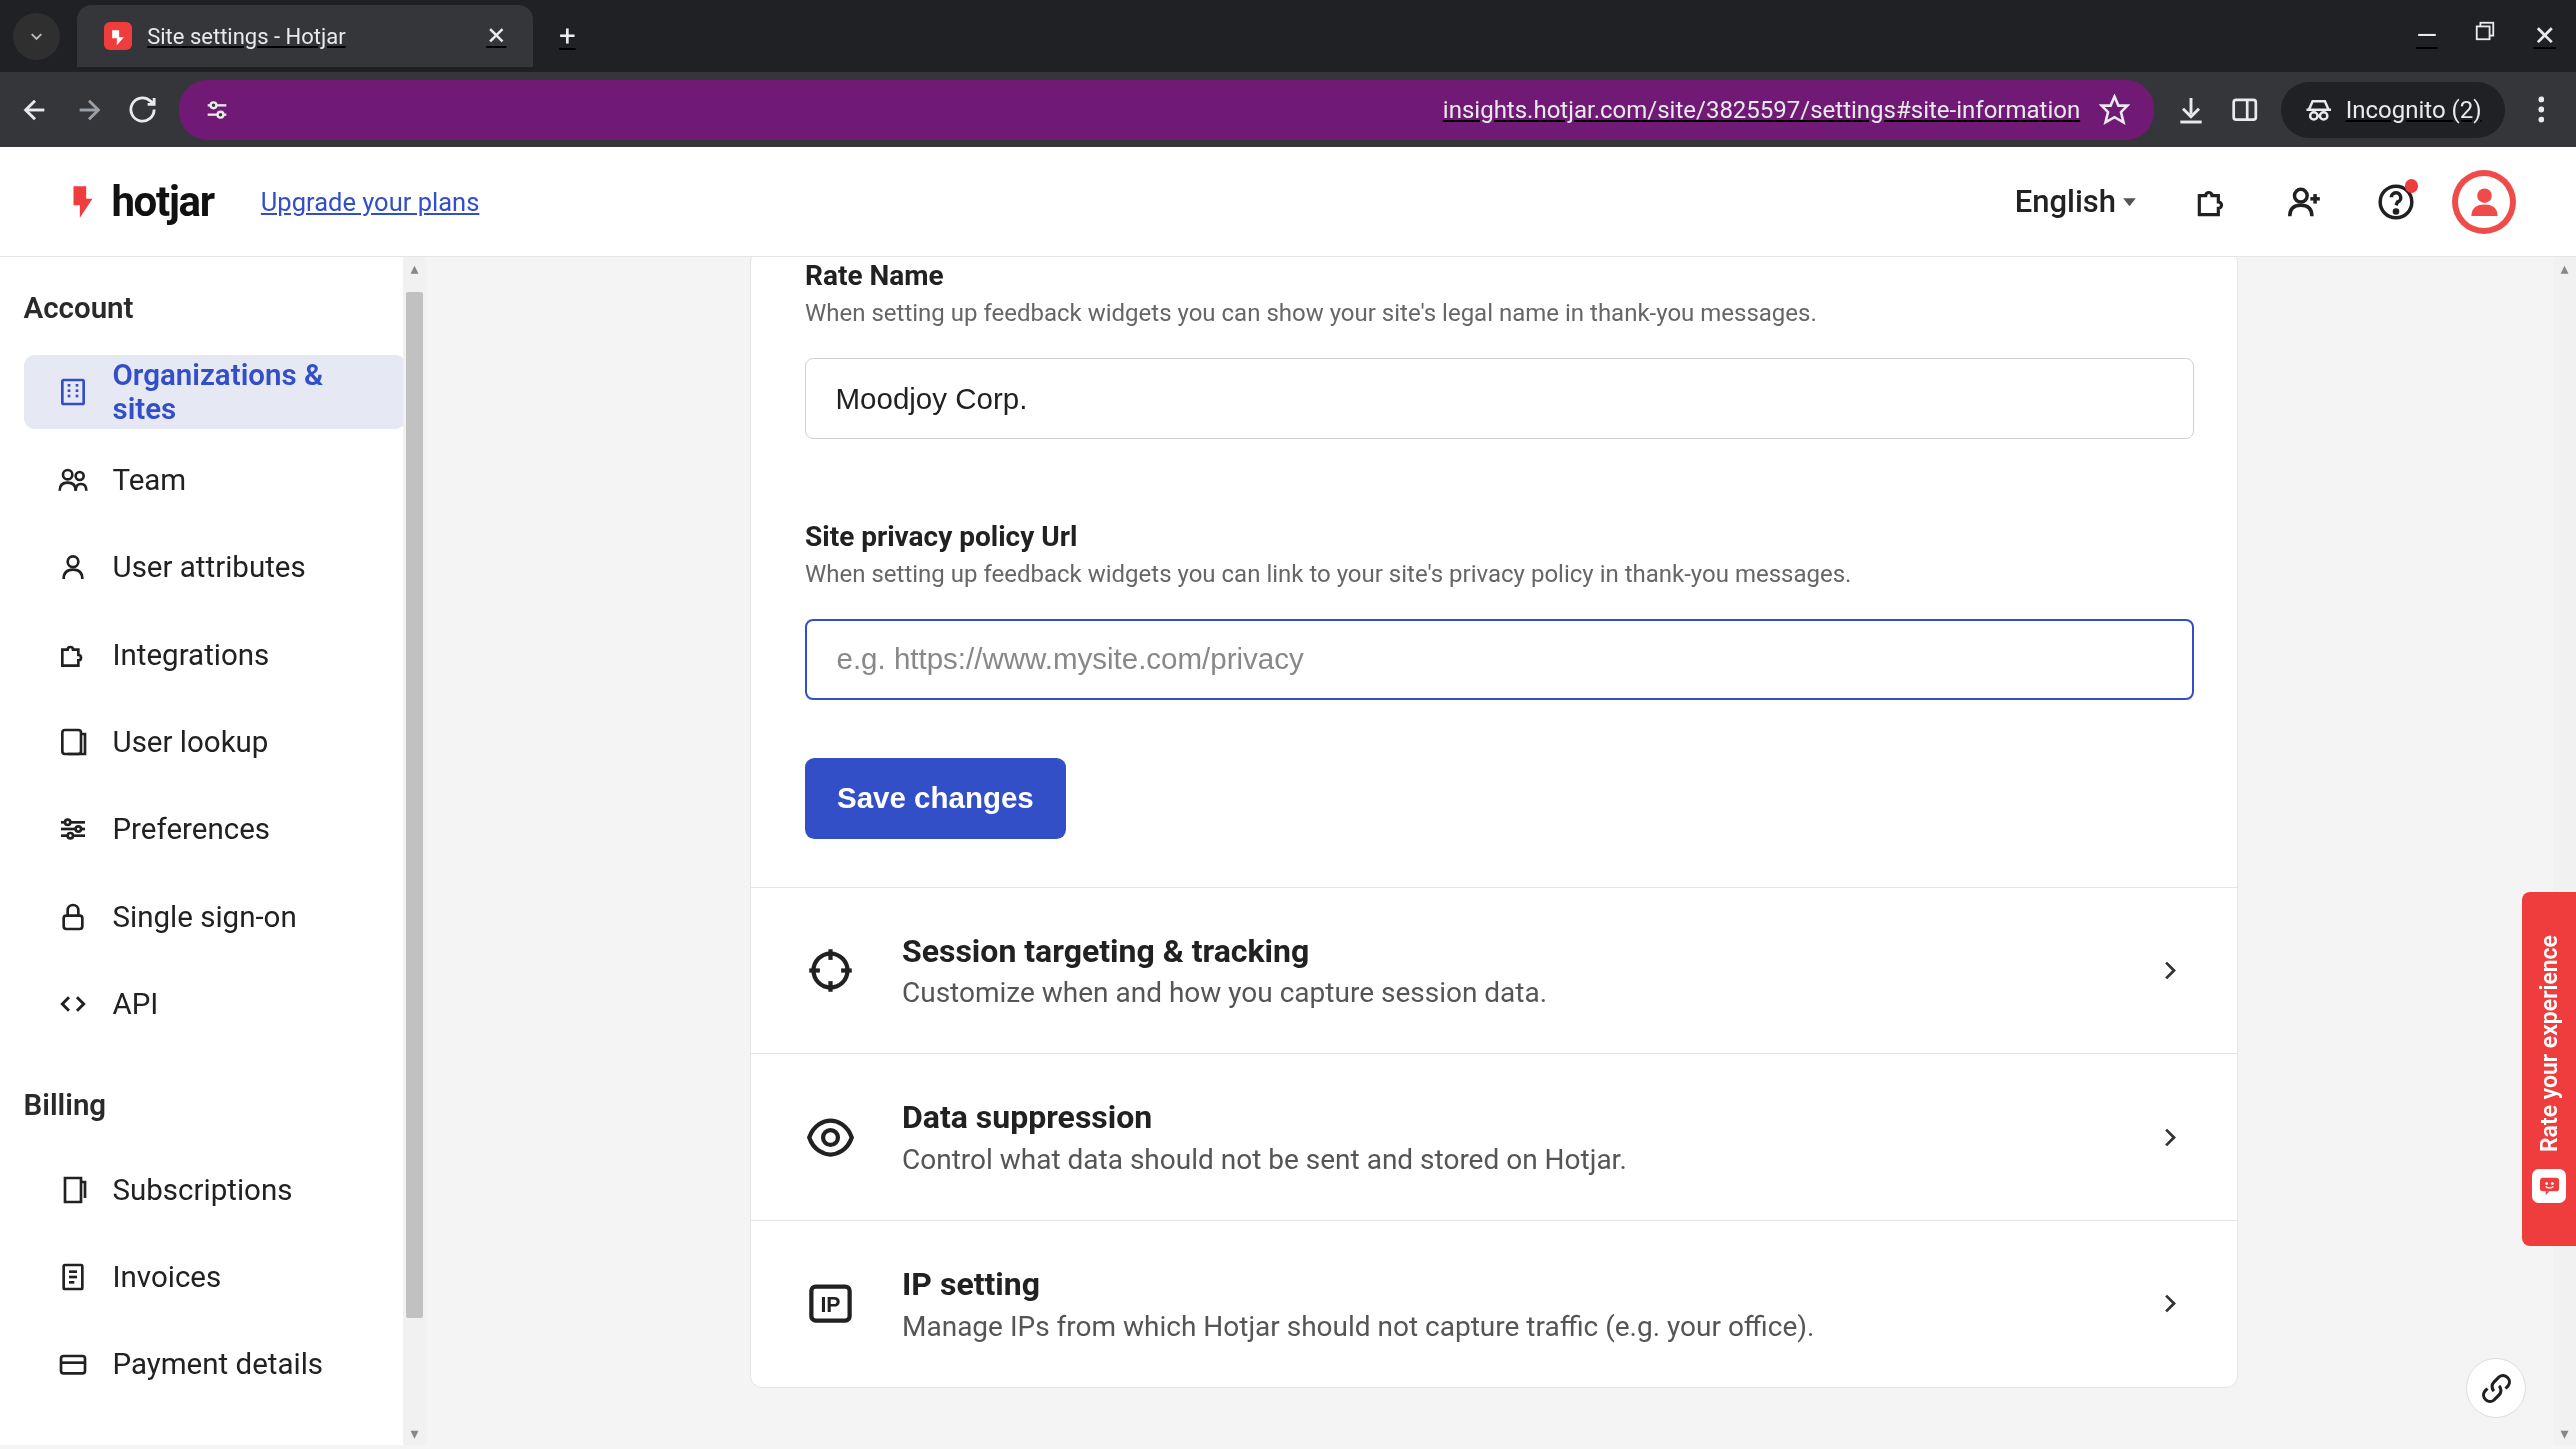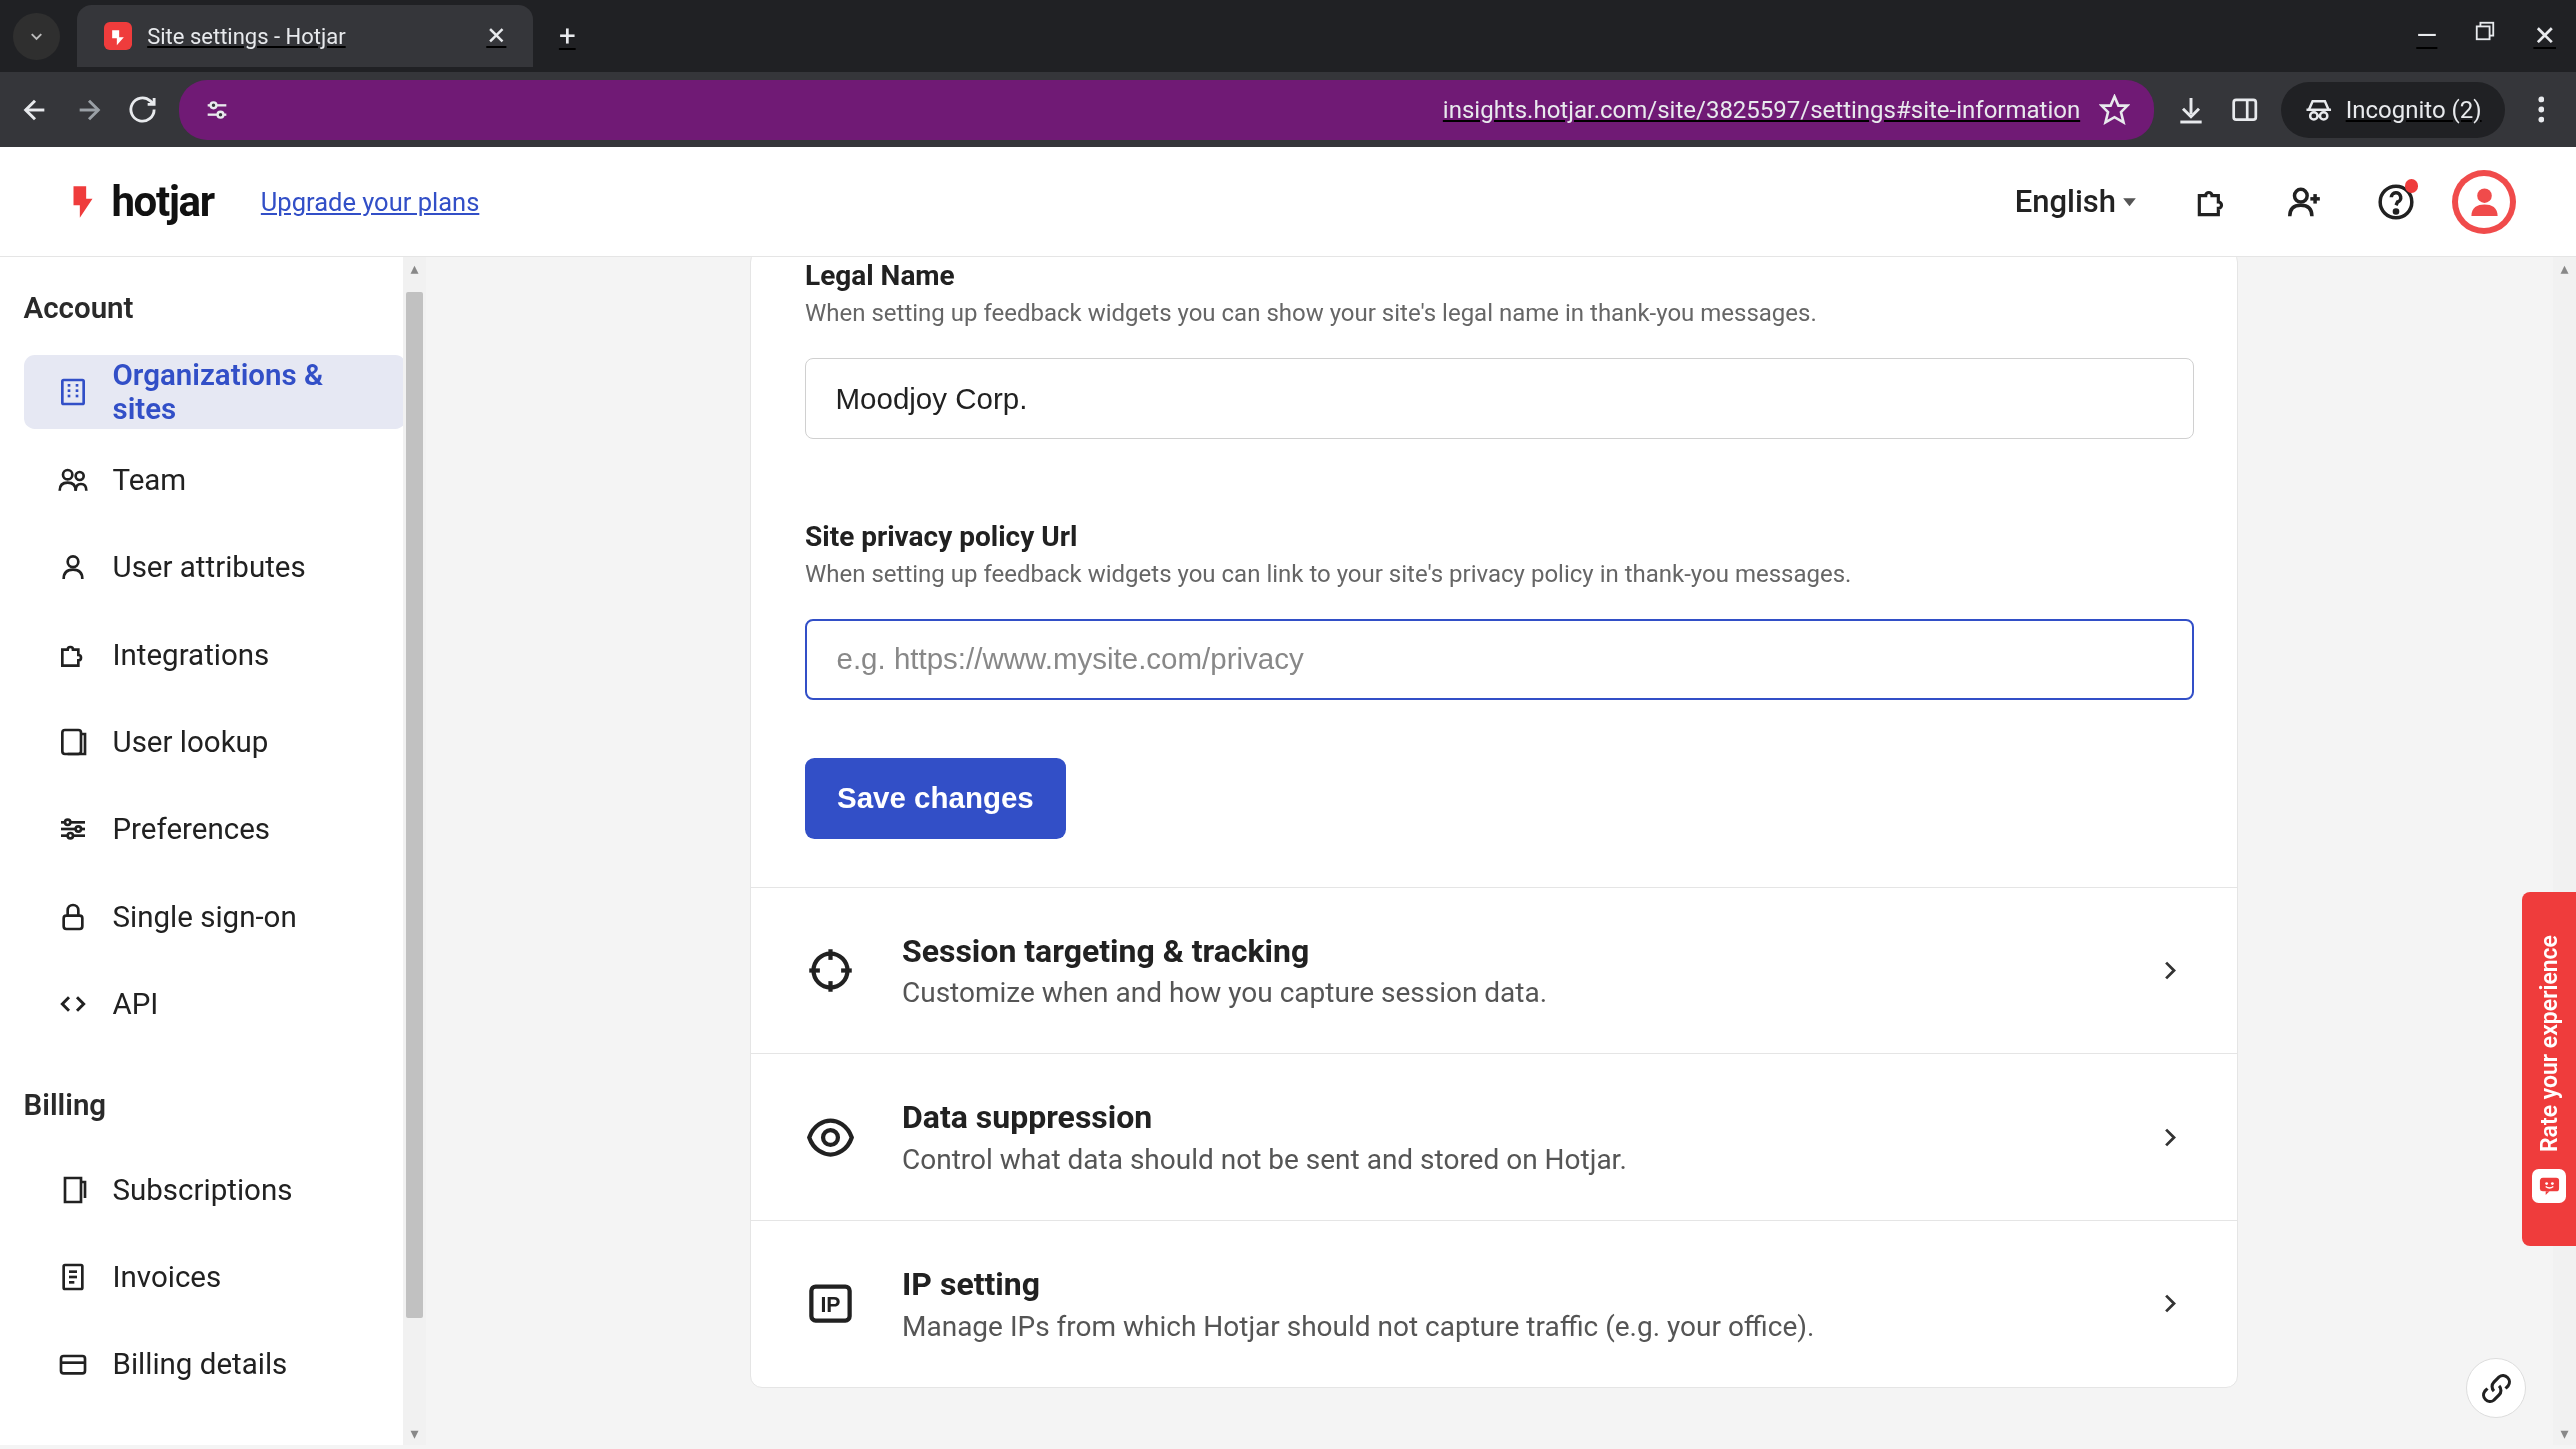--- a/index.html
+++ b/index.html
@@ -309,35 +309,35 @@
           <line x1="9" y1="16" x2="13" y2="16"></line>
         </svg>
       <span>Invoices</span>
     </div>
     <div style="height:13.4px"></div>
     <div class="sb-item">
       <svg width="32" height="32" viewBox="0 0 24 24" fill="none" stroke="#212121" stroke-width="2">
           <rect x="3" y="6" width="18" height="13" rx="2"></rect>
           <line x1="3" y1="11" x2="21" y2="11"></line>
         </svg>
-      <span>Billing details</span>
+      <span>Payment details</span>
     </div>
 
     <div class="sidebar-scroll">
       <div class="arr" style="top:0">▴</div>
       <div class="thumb"></div>
       <div class="arr" style="bottom:0">▾</div>
     </div>
   </div>
 
   <div class="main">
     <div class="card">
       <div class="card-inner">
         <div style="height:8px"></div>
-        <div class="field-label">Legal Name</div>
+        <div class="field-label">Rate Name</div>
         <div class="field-hint">When setting up feedback widgets you can show your site's legal name in thank-you messages.</div>
         <input class="text-input" value="Moodjoy Corp." style="">
 
         <div style="height:81px"></div>
         <div class="field-label">Site privacy policy Url</div>
         <div class="field-hint">When setting up feedback widgets you can link to your site's privacy policy in thank-you messages.</div>
         <input class="text-input focused" placeholder="e.g. https://www.mysite.com/privacy" style="">
 
         <button class="save-btn"><span>Save changes</span></button>
         <div style="height:48px"></div>

